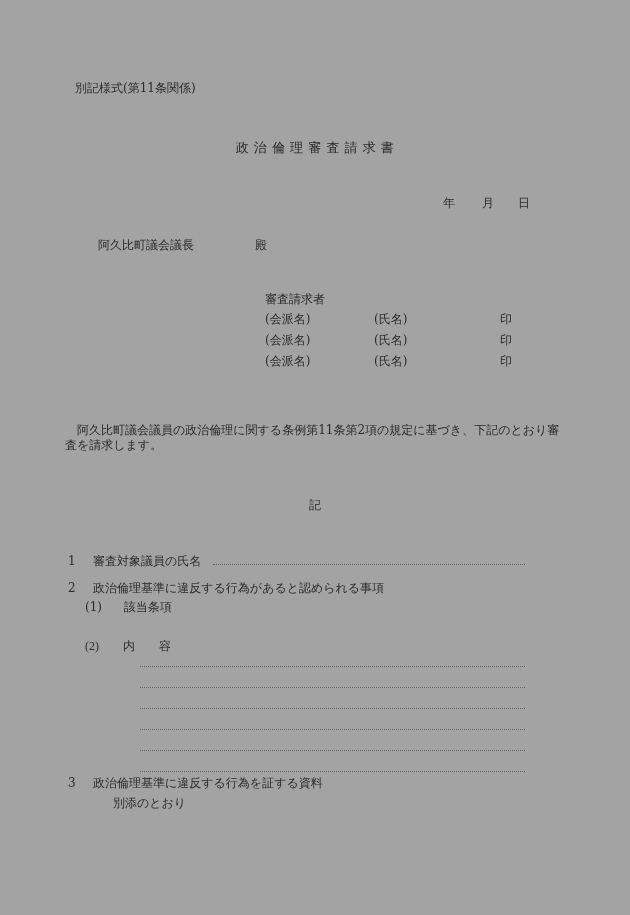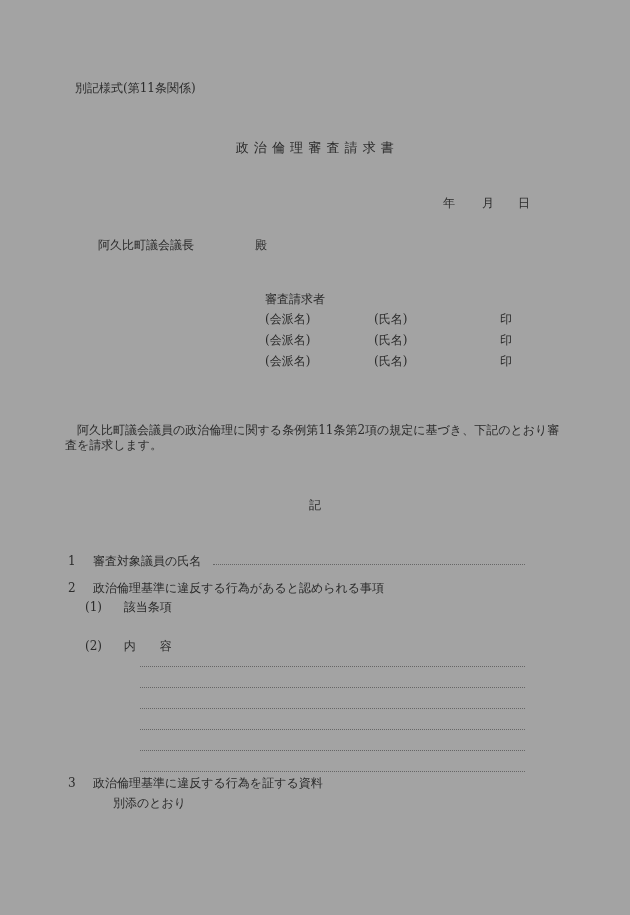--- a/index.html
+++ b/index.html
@@ -51,21 +51,21 @@
   .list-item .num { flex: 0 0 25px; }
   .item1 { left: 68px; top: 553px; width: 457px; }
   .item1 .leader { flex: 1 1 auto; margin-left: 12px; height: 11px;
                    border-bottom: 1px dotted #666; }
   .item2 { left: 68px; top: 581px; }
   .item3 { left: 68px; top: 776px; }
 
   .sub-item { left: 85px; }
   .sub-item .num { display: inline-block; width: 35px; }
   .sub1 { top: 600px; }
-  .sub2 { top: 639px; }
+  .sub2 { top: 639px; font-family: Liberation Serif, serif; }
 
   .clause-detail { left: 122px; top: 619px; width: 440px; }
   .clause-detail .suffix { position: absolute; left: 353px; }
 
   .fill-lines { left: 140px; top: 646px; width: 385px; }
   .fill-line { height: 20px; border-bottom: 1px dotted #666; }
 
   .attach-note { left: 113px; top: 796px; }
 </style>
 </head>

